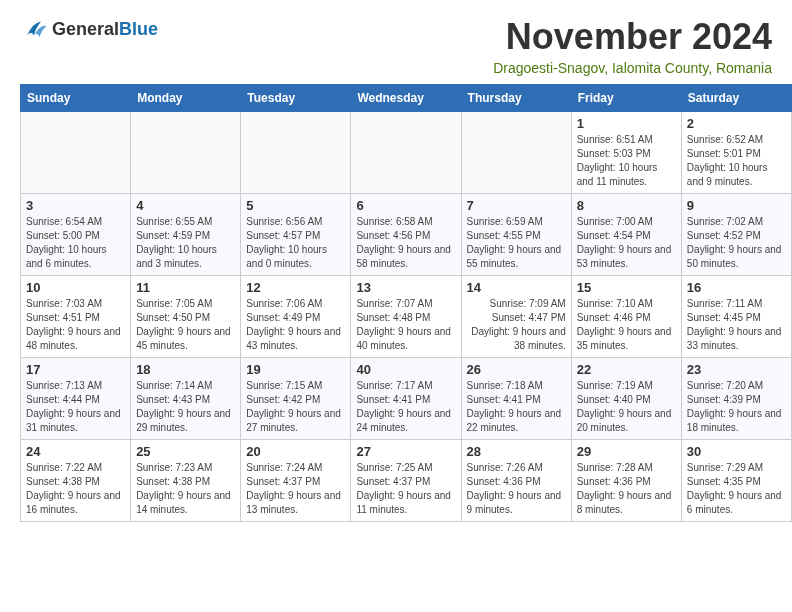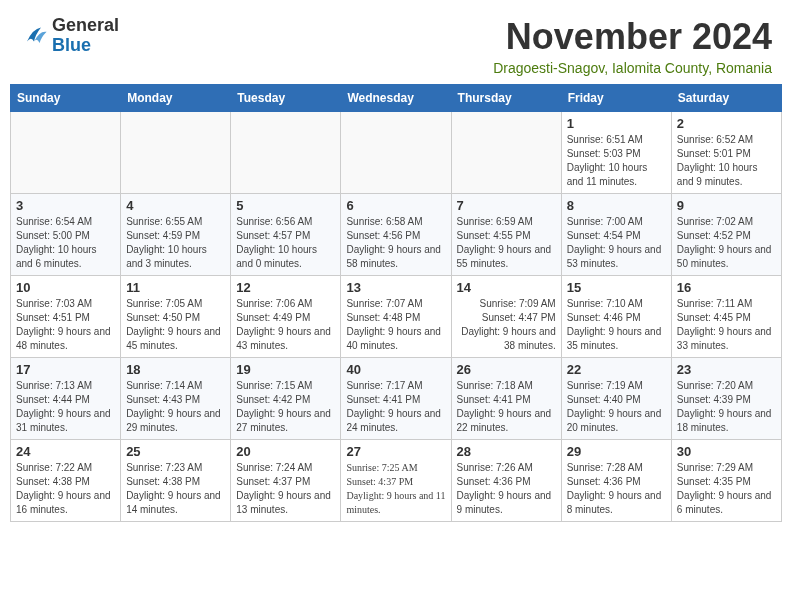--- a/index.html
+++ b/index.html
@@ -10,21 +10,21 @@
     .logo { display: flex; align-items: center; gap: 4px; }
     .logo-text { font-size: 18px; font-weight: bold; line-height: 1.1; }
     .logo-general { color: #333; }
     .logo-blue { color: #1a6faf; }
     .logo-bird { width: 28px; height: 28px; }
     
     .title-block { text-align: right; }
     .month-title { font-size: 36px; font-weight: bold; color: #333; text-align: right; }
     .location { font-size: 14px; color: #4d7c0f; margin-top: 2px; }
     
-    .calendar { width: 100%; border-collapse: collapse; margin: 0 0; table-layout: fixed; }
+    .calendar { width: 100%; border-collapse: collapse; margin: 0 10px; table-layout: fixed; }
     .calendar-wrapper { padding: 0 10px 10px 10px; }
     
     .calendar th {
       background-color: #2f6eb5;
       color: #fff;
       text-align: left;
       padding: 6px 6px;
       font-size: 12px;
       font-weight: bold;
       border: 1px solid #2f6eb5;
@@ -50,21 +50,21 @@
 </head>
 <body>
 
 <div class="header">
   <div class="logo">
     <svg class="logo-bird" viewBox="0 0 40 40" xmlns="http://www.w3.org/2000/svg">
       <path d="M10 28 Q18 10 30 8 Q22 18 20 28 Q16 20 10 28Z" fill="#1a6faf"></path>
       <path d="M20 28 Q28 12 38 14 Q30 22 28 30 Q24 22 20 28Z" fill="#5ba3d9"></path>
     </svg>
     <div>
-      <div style="display:flex; gap:0;flex-direction:column;">
+      <div style="display:flex; gap:0;">
         <span class="logo-text logo-general">General</span>
         <span class="logo-text logo-blue">Blue</span>
       </div>
     </div>
   </div>
   <div class="title-block">
     <div class="month-title">November 2024</div>
     <div class="location">Dragoesti-Snagov, Ialomita County, Romania</div>
   </div>
 </div>
@@ -248,21 +248,21 @@
 Daylight: 9 hours and 14 minutes.</div>
           </td>
           <td>
             <div class="day-num">20</div>
             <div class="day-info" style="white-space: pre-line;">Sunrise: 7:24 AM
 Sunset: 4:37 PM
 Daylight: 9 hours and 13 minutes.</div>
           </td>
           <td>
             <div class="day-num">27</div>
-            <div class="day-info" style="white-space: pre-line; font-family: Liberation Serif, serif;">Sunrise: 7:25 AM
+            <div class="day-info" style="white-space: pre-line;">Sunrise: 7:25 AM
 Sunset: 4:37 PM
 Daylight: 9 hours and 11 minutes.</div>
           </td>
           <td>
             <div class="day-num">28</div>
             <div class="day-info" style="white-space: pre-line;">Sunrise: 7:26 AM
 Sunset: 4:36 PM
 Daylight: 9 hours and 9 minutes.</div>
           </td>
           <td>

